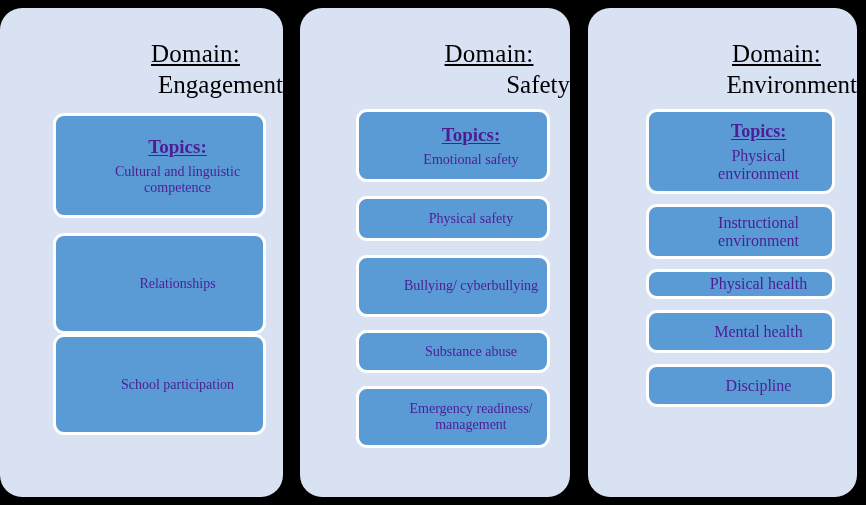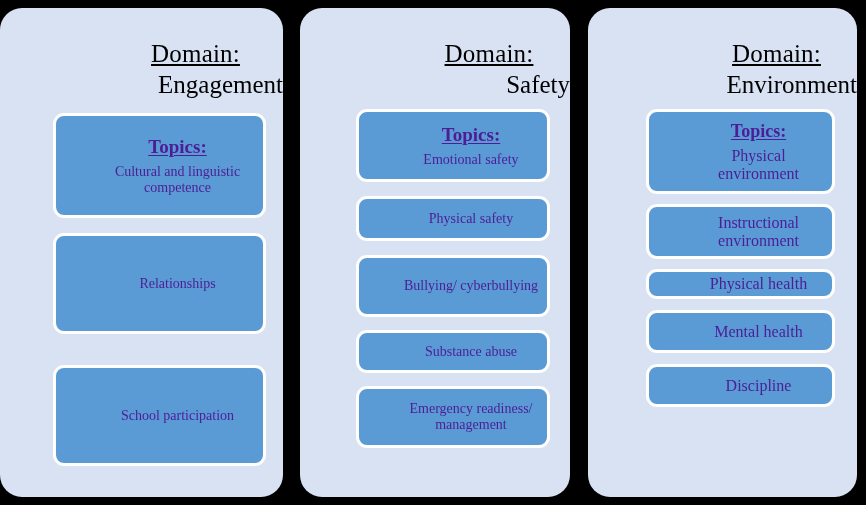--- a/index.html
+++ b/index.html
@@ -92,21 +92,21 @@
   }
   .topic-text {
     display: block;
     font-size: 14px;
     line-height: 1.12;
   }
 
   
   .col-1 .topic-box { font-size: 19px; }
   .col-1 .topic-box:nth-child(1) { height: 105px; margin-bottom: 15px; }
-  .col-1 .topic-box:nth-child(2) { height: 101px; margin-bottom: 31px; }
+  .col-1 .topic-box:nth-child(2) { height: 101px; margin-bottom: 0; }
   .col-1 .topic-box:nth-child(3) { height: 101px; }
 
   
   .col-2 .topic-box:nth-child(1) { height: 73px;  margin-bottom: 14px; }
   .col-2 .topic-box:nth-child(2) { height: 45px;  margin-bottom: 14px; }
   .col-2 .topic-box:nth-child(3) { height: 62px;  margin-bottom: 13px; }
   .col-2 .topic-box:nth-child(4) { height: 43px;  margin-bottom: 13px; }
   .col-2 .topic-box:nth-child(5) { height: 62px; }
 
   

